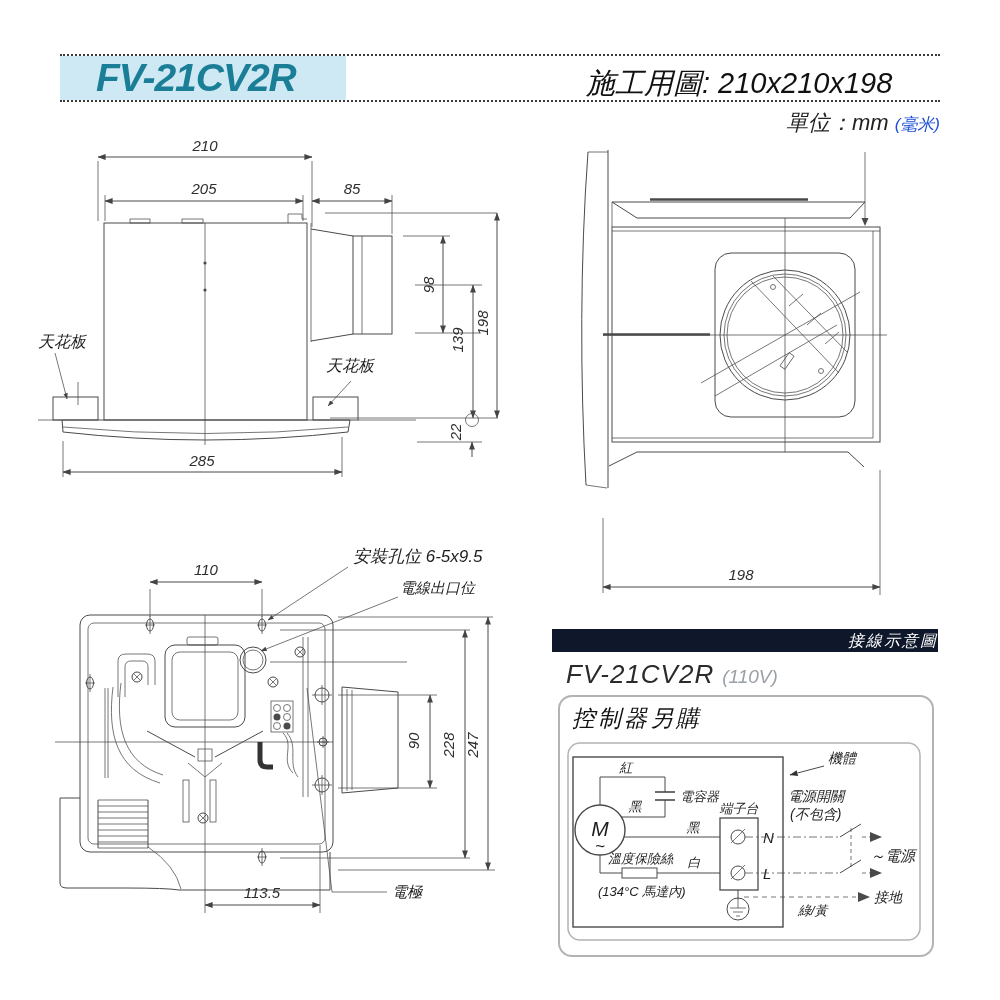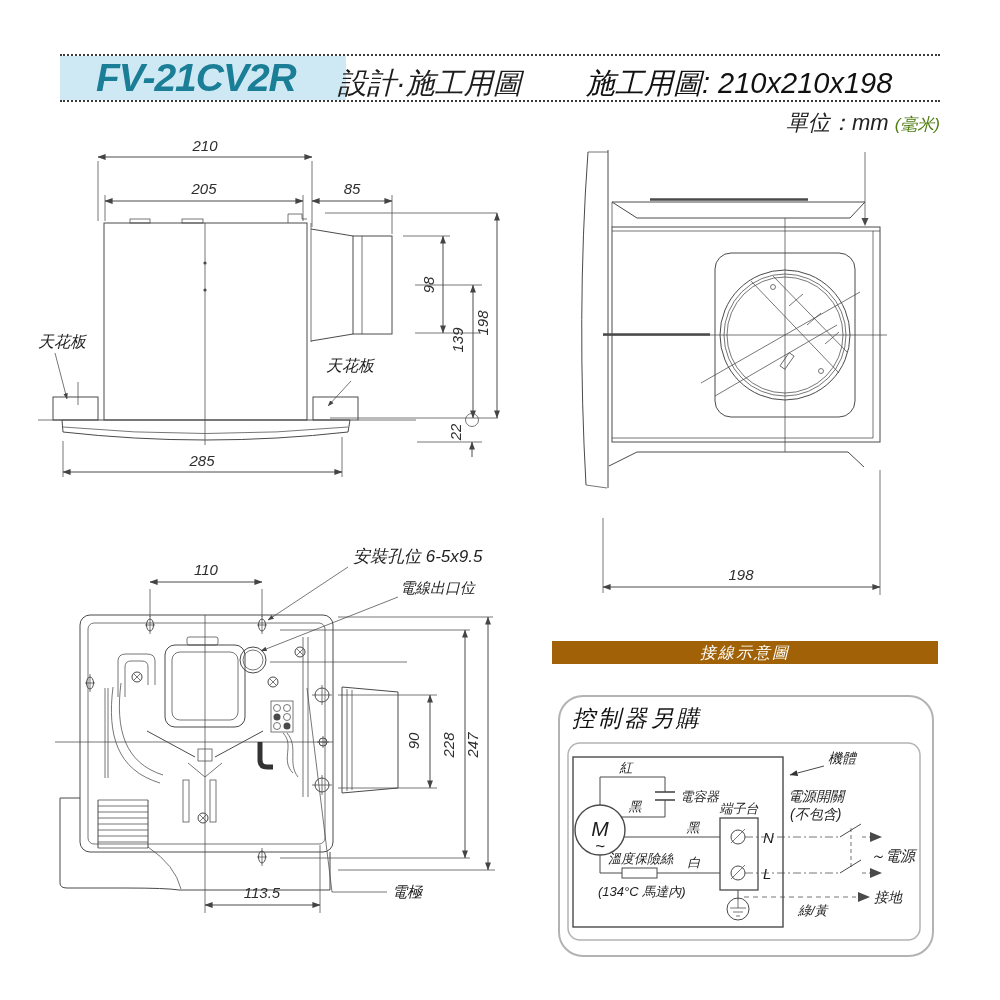--- a/index.html
+++ b/index.html
@@ -6,50 +6,49 @@
   #page{position:relative;width:1000px;height:1000px;background:#ffffff;overflow:hidden;
         font-family:"Liberation Sans",sans-serif;color:#222;font-style:italic;}
   .abs{position:absolute;}
   .dotline{position:absolute;left:60px;width:880px;height:0;border-top:2.5px dotted #3a3a3a;}
   #model-hl{position:absolute;left:60px;top:56px;width:286px;height:44px;background:#cfe9f4;}
   #model-title{position:absolute;left:96px;top:56px;font-size:39px;font-weight:bold;
                letter-spacing:-1px;color:#1a7e96;}
   #doc-title{position:absolute;left:338px;top:64px;font-size:29px;color:#1d1d1d;}
   #install-size{position:absolute;left:586px;top:64px;font-size:29px;color:#111;}
   #unit-note{position:absolute;right:60px;top:108px;font-size:22px;color:#222;}
-  #unit-note .paren{font-size:17px;color:#4d7c0f;}
+  #unit-note .paren{font-size:17px;color:#1d4ed8;}
   svg text{font-family:"Liberation Sans",sans-serif;}
   .ln{stroke:#4a4a4a;stroke-width:1;fill:none;}
   .thin{stroke-width:0.75;}
   .thick{stroke-width:2.4;}
   .fillme{fill:#4a4a4a;stroke:none;}
   .num{font-size:15px;fill:#2e2e2e;}
   .cjk{font-size:16px;fill:#1d1d1d;}
   
   #wiring{position:absolute;left:552px;top:629px;width:386px;height:336px;}
-  #wiring-header{position:absolute;left:0;top:12px;width:386px;height:23px;background:#a16207;
-                 color:#fff;font-size:16px;text-align:center;line-height:23px;letter-spacing:2px;}
+  #wiring-header{position:absolute;left:0;top:0;width:386px;height:23px;background:#0f172a;
+                 color:#fff;font-size:16px;text-align:right;line-height:23px;letter-spacing:2px;}
   #wiring-model{position:absolute;left:14px;top:30px;font-size:26px;color:#2b2b2b;letter-spacing:1px;}
   #wiring-voltage{font-size:19px;color:#9aa0a6;margin-left:8px;letter-spacing:0;}
   #controller-box{position:absolute;left:6px;top:66px;width:372px;height:258px;
-                  border:2px solid #b3b3b3;border-radius:25px;}
+                  border:2px solid #b3b3b3;border-radius:14px;}
   #controller-title{position:absolute;left:12px;top:6px;font-size:23px;color:#111;letter-spacing:3px;}
   #circuit{position:absolute;left:0;top:0;}
   .wt{font-size:13px;fill:#1d1d1d;}
 </style>
 </head>
 <body>
 
 <div id="page">
 
   <div class="dotline" style="top:54px"></div>
   <div class="dotline" style="top:100px"></div>
   <div id="model-hl"></div>
   <div id="model-title">FV-21CV2R</div>
-  <div id="doc-title">設計·施工用圖</div>
   <div id="install-size">施工用圖: 210x210x198</div>
   <div id="unit-note"><span>單位：mm </span><span class="paren">(毫米)</span></div>
 
   <svg class="abs" style="left:30px;top:135px" width="510" height="380" viewBox="0 0 510 380">
     <defs>
       <marker id="sv-a" viewBox="0 0 10 10" refX="9.5" refY="5" markerWidth="8" markerHeight="8" orient="auto-start-reverse">
           <path d="M0 1.3 L10 5 L0 8.7 Z" fill="#444"></path>
         </marker>
     </defs>
     <g>
@@ -343,20 +342,21 @@
     </g>
     <g>
       <line class="ln thin" x1="252" y1="143" x2="277" y2="347"></line>
       <line class="ln thin" x1="277" y1="347" x2="332" y2="347"></line>
       <text class="cjk" x="337" y="352" style="font-size:15px">電極</text>
     </g>
   </svg>
 
   <div id="wiring">
     <div id="wiring-header">接線示意圖</div>
+    <div id="wiring-model"><span>FV-21CV2R</span><span id="wiring-voltage">(110V)</span></div>
     <div id="controller-box">
       <div id="controller-title">控制器另購</div>
       <svg id="circuit" width="370" height="253" viewBox="0 0 370 253">
         <defs>
           <marker id="wd-a" viewBox="0 0 10 10" refX="9.5" refY="5" markerWidth="8" markerHeight="8" orient="auto-start-reverse">
               <path d="M0 1.3 L10 5 L0 8.7 Z" fill="#333"></path>
             </marker>
         </defs>
         <rect class="ln" x="8" y="46" width="352" height="197" rx="12" style="stroke:#b3b3b3;stroke-width:1.5"></rect>
         <g>

